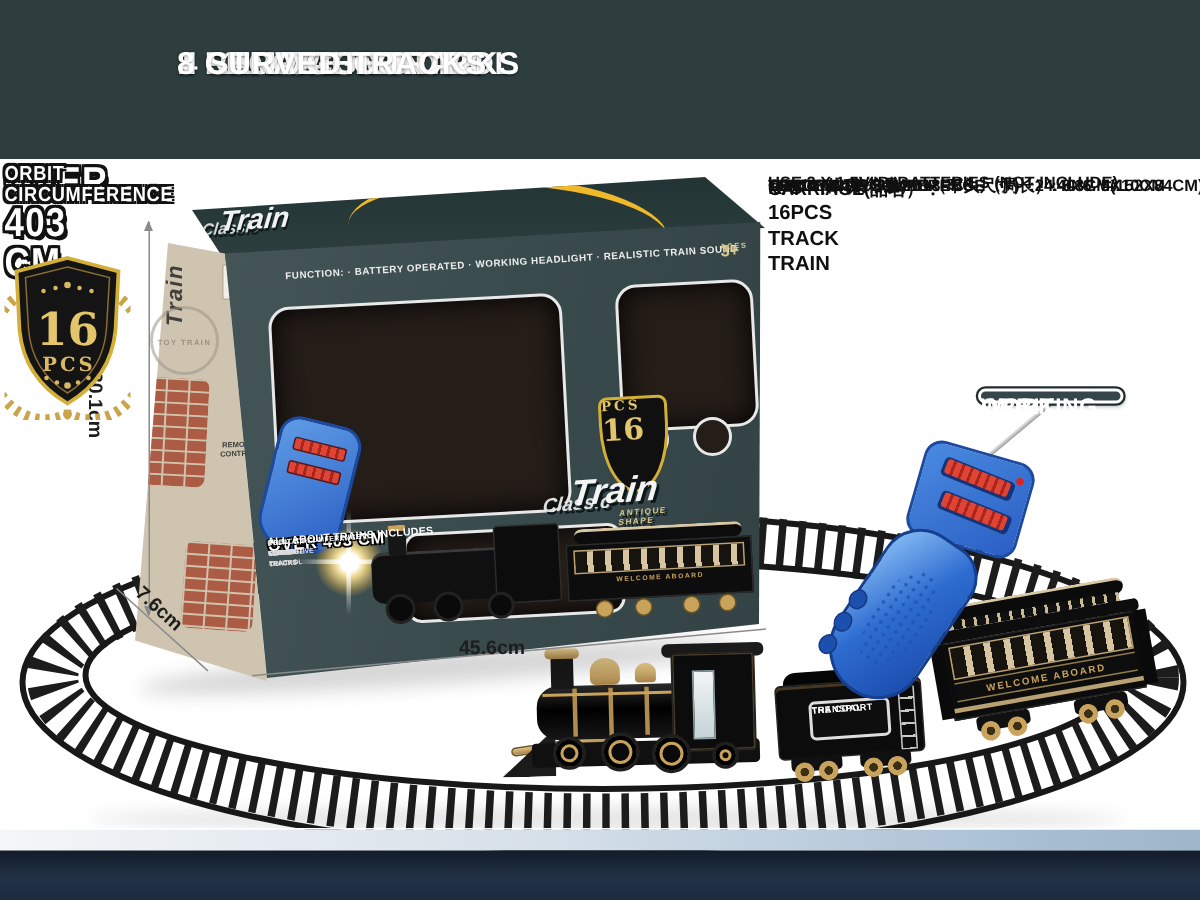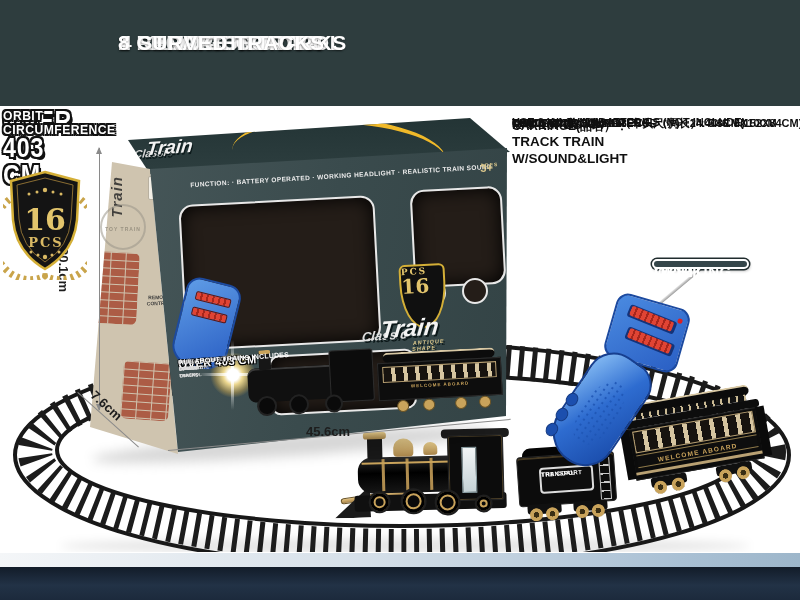--- a/index.html
+++ b/index.html
@@ -447,21 +447,20 @@
   <div class="dline"></div>
   <div class="dim dim-d">7.6cm</div>
   <div class="wline"></div>
   <div class="dim dim-w">45.6cm</div>
 
   <div class="specs">
     <div class="spec-desc">
       <span class="lab">CARRIAGE(品名）：</span>
       <span class="val">
         <span style="position:static;display:block;">R/C 16PCS TRACK TRAIN</span>
-        <span style="position:static;display:block;">W/SOUND&amp;LIGHT</span>
       </span>
     </div>
     <span class="spec-line">LOCOMTIVE SOUND（车头尺寸）:24. 5X6. 5X10CM</span>
     <span class="spec-line">TENDER CIRCUMFERENCE（周长）:403CM(152X84CM)</span>
     <span class="spec-line">QTY/CTN (装箱量）:18PCS</span>
     <span class="spec-line">CBM （体积）: 0.21m³</span>
     <span class="spec-line">USE 2 X 1.5V"D"BATTERIES (NOT INCLUDE)</span>
   </div>
 
   <div class="remote-badge">

